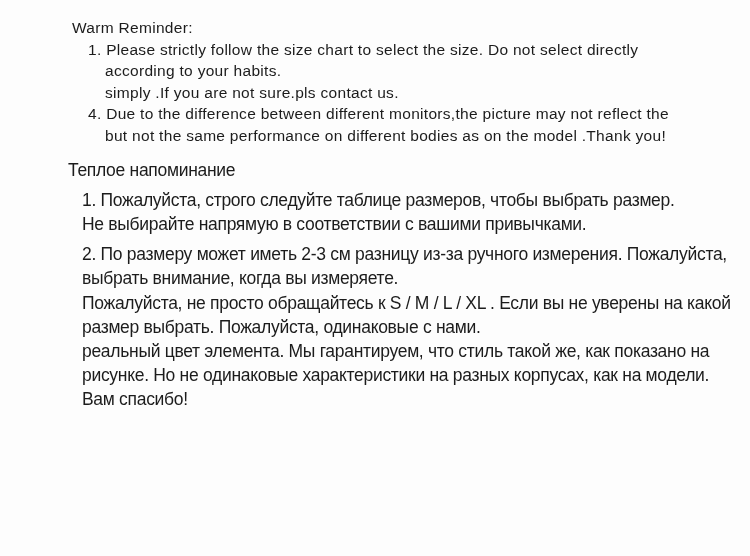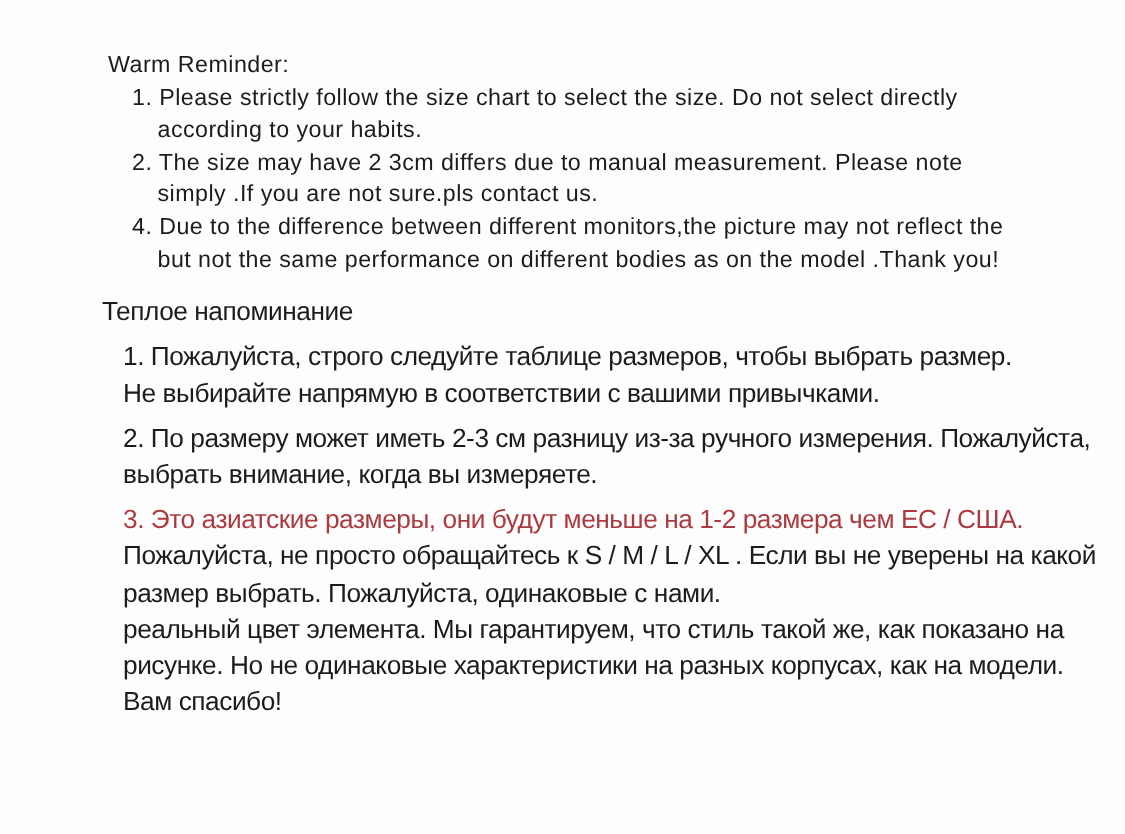--- a/index.html
+++ b/index.html
@@ -6,21 +6,21 @@
   body {
     width: 750px;
     height: 556px;
     overflow: hidden;
     background: var(--bg, #fdfdfd);
   }
   .page {
     box-sizing: border-box;
     width: 738px;
     height: 556px;
-    padding-top: 33px;
+    padding-top: 17px;
   }
 
   
   .en-section {
     margin-left: 72px;
     font-family: "Liberation Sans", sans-serif;
     font-size: 15.5px;
     line-height: 21.6px;
     letter-spacing: 0.3px;
     color: var(--text, #1c1c1c);
@@ -48,35 +48,33 @@
 </head>
 <body style="--bg: #fdfdfd; --text: #1c1c1c; --red-en: #9a3b42; --red-ru: #ac3a3f;">
 
 <div class="page">
 
   <div class="en-section">
     <div class="heading">Warm Reminder:</div>
     <div>
         <div class="line item"><span>1. Please strictly follow the size chart to select the size. Do not select directly</span></div>
         <div class="line wrap"><span>according to your habits.</span></div>
-        <div class="line item"><span>2. The size may have 2 3cm differs due to manual measurement. Please note</span></div>
         <div class="line wrap"><span>simply .If you are not sure.pls contact us.</span></div>
         <div class="line item"><span>4. Due to the difference between different monitors,the picture may not reflect the</span></div>
         <div class="line wrap"><span>but not the same performance on different bodies as on the model .Thank you!</span></div>
       </div>
   </div>
 
   <div class="ru-section">
     <div class="heading">Теплое напоминание</div>
     <div>
         <div class="line para"><span>1. Пожалуйста, строго следуйте таблице размеров, чтобы выбрать размер.</span></div>
         <div class="line"><span>Не выбирайте напрямую в соответствии с вашими привычками.</span></div>
         <div class="line para"><span>2. По размеру может иметь 2-3 см разницу из-за ручного измерения. Пожалуйста,</span></div>
         <div class="line"><span>выбрать внимание, когда вы измеряете.</span></div>
-        <div class="line para"><span class="red">3. Это азиатские размеры, они будут меньше на 1-2 размера чем ЕС / США.</span></div>
         <div class="line"><span>Пожалуйста, не просто обращайтесь к S / M / L / XL . Если вы не уверены на какой</span></div>
         <div class="line"><span>размер выбрать. Пожалуйста, одинаковые с нами.</span></div>
         <div class="line"><span>реальный цвет элемента. Мы гарантируем, что стиль такой же, как показано на</span></div>
         <div class="line"><span>рисунке. Но не одинаковые характеристики на разных корпусах, как на модели.</span></div>
         <div class="line"><span>Вам спасибо!</span></div>
       </div>
   </div>
 
 </div>
 

